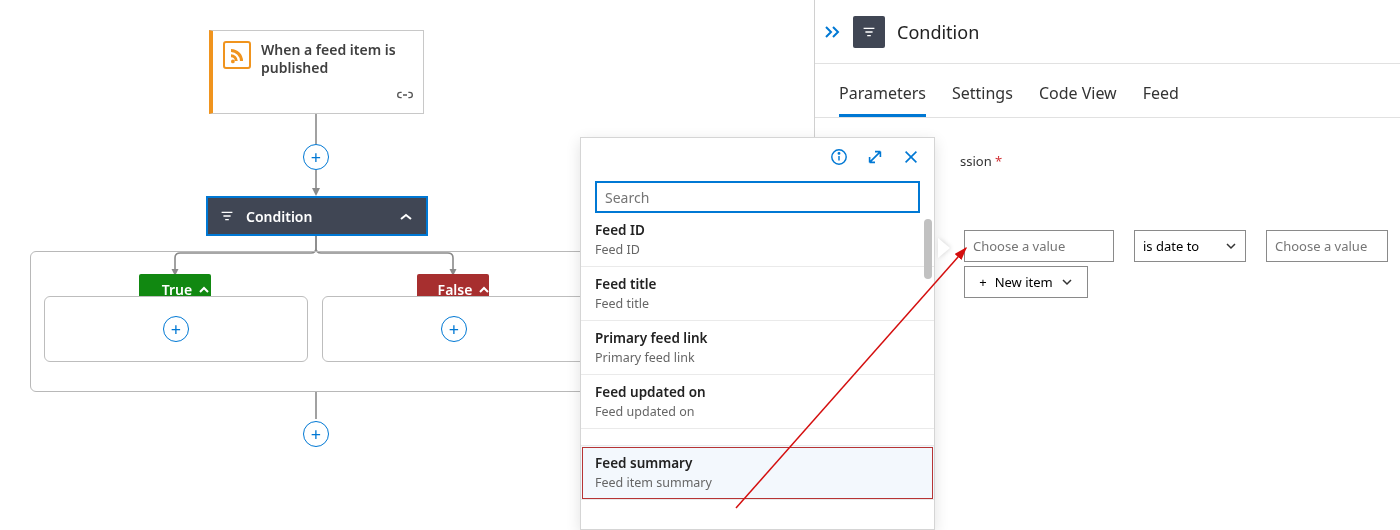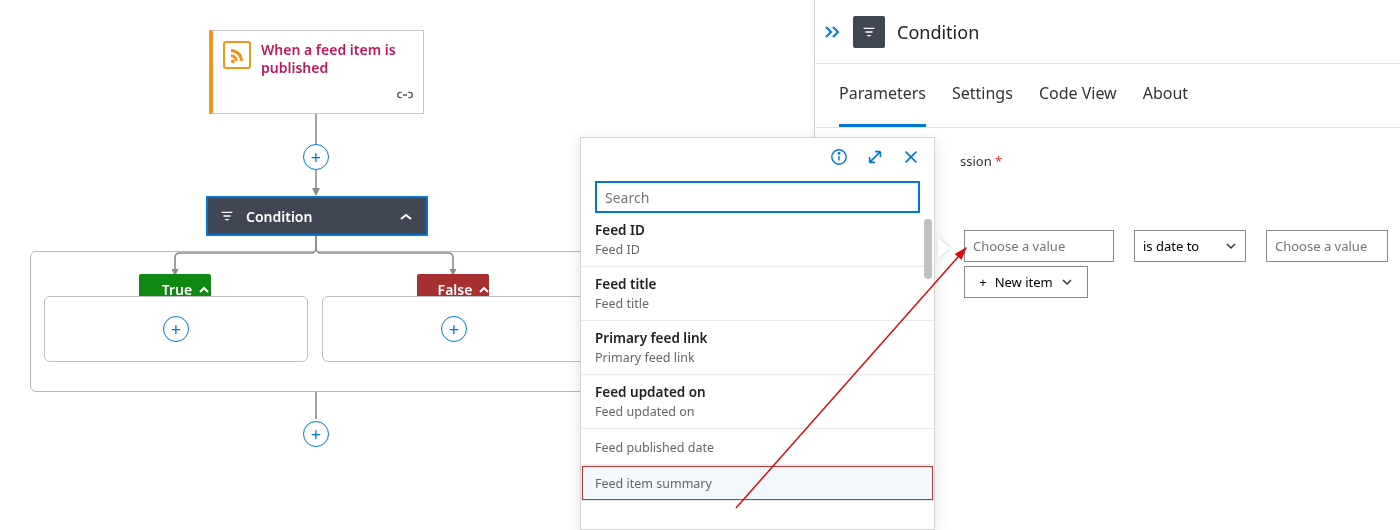--- a/index.html
+++ b/index.html
@@ -5,21 +5,21 @@
 * { box-sizing: border-box; margin: 0; padding: 0; font-family: "Segoe UI", system-ui, sans-serif; }
 body { width: 1400px; height: 530px; background: #fff; position: relative; overflow: hidden; }
 
 .canvas { position: absolute; left: 0; top: 0; width: 815px; height: 530px; border-right: 1px solid #d0d0d0; }
 
 
 .trigger-card { position: absolute; left: 209px; top: 30px; width: 215px; height: 84px; border: 1px solid #c8c8c8; border-left: 4px solid #f0941e; background: #fff; }
 .trigger-inner { display: flex; align-items: flex-start; padding: 10px 12px 8px 10px; gap: 10px; }
 .rss-icon { width: 28px; height: 28px; border: 2px solid #f0941e; border-radius: 3px; display: flex; align-items: center; justify-content: center; color: #f0941e; flex-shrink: 0; }
 .rss-icon svg { width: 18px; height: 18px; }
-.trigger-title { font-size: 14px; font-weight: 600; color: #be185d; line-height: 1.3; }
+.trigger-title { font-size: 14px; font-weight: 600; color: #404040; line-height: 1.3; }
 .trigger-footer { position: absolute; bottom: 6px; right: 10px; color: #555; }
 .trigger-footer svg { width: 16px; height: 14px; }
 
 
 .connector { stroke: #8a8a8a; stroke-width: 1.6; fill: none; }
 .arrowhead { fill: #8a8a8a; }
 
 .plus-circle { position: absolute; width: 26px; height: 26px; border-radius: 50%; border: 1px solid #0078d4; background: #fff; color: #0078d4; display: flex; align-items: center; justify-content: center; font-size: 18px; cursor: pointer; }
 .plus-circle.mid-top { left: 303px; top: 144px; }
 .plus-circle.bottom { left: 303px; top: 421px; }
@@ -44,21 +44,21 @@
 .branch-box.right { left: 322px; top: 296px; }
 .plus-inner { width: 26px; height: 26px; border-radius: 50%; border: 1px solid #0078d4; color: #0078d4; display: flex; align-items: center; justify-content: center; font-size: 18px; cursor: pointer; }
 
 
 .right-panel { position: absolute; left: 815px; top: 0; width: 585px; height: 530px; background: #fff; }
 .panel-header { display: flex; align-items: center; height: 64px; padding: 0 12px 0 8px; gap: 12px; border-bottom: 1px solid #e1e1e1; }
 .collapse-handle { color: #0078d4; font-size: 18px; cursor: pointer; }
 .panel-badge { width: 32px; height: 32px; background: #404654; display: flex; align-items: center; justify-content: center; color: #fff; border-radius: 2px; }
 .panel-title { font-size: 18px; color: #222; font-weight: 400; }
 .tabs { display: flex; gap: 26px; padding: 18px 24px 0 24px; font-size: 16px; color: #333; border-bottom: 1px solid #e1e1e1; }
-.tab { padding-bottom: 20px; cursor: pointer; }
+.tab { padding-bottom: 10px; cursor: pointer; }
 .tab.active { border-bottom: 3px solid #0078d4; font-weight: 400; }
 .expr-label { position: absolute; left: 942px; top: 152px; font-size: 13px; color: #333; padding-left: 18px; }
 .req-ast { color: #d13438; }
 .picker-row { position: absolute; left: 964px; top: 230px; display: flex; gap: 20px; align-items: center; }
 .picker-input { width: 150px; height: 32px; border: 1px solid #8a8a8a; padding: 0 8px; font-size: 13px; color: #767676; background: #fff; }
 .picker-select { width: 112px; height: 32px; border: 1px solid #8a8a8a; padding: 0 8px; font-size: 13px; display: flex; align-items: center; justify-content: space-between; background: #fff; }
 .picker-value { width: 122px; height: 32px; border: 1px solid #8a8a8a; padding: 0 8px; font-size: 13px; color: #767676; background: #fff; display: flex; align-items: center; }
 .more-dots { color: #333; font-size: 18px; padding: 0 6px; cursor: pointer; }
 .new-item-btn { position: absolute; left: 964px; top: 266px; width: 124px; height: 32px; border: 1px solid #8a8a8a; display: flex; align-items: center; justify-content: center; gap: 8px; font-size: 13px; cursor: pointer; background: #fff; }
 
@@ -164,21 +164,21 @@
       <svg viewBox="0 0 20 20" width="18" height="18" fill="none" stroke="#fff" stroke-width="1.5">
           <path d="M4 6h12M6 10h8M8 14h4"></path>
         </svg>
     </span>
     <span class="panel-title">Condition</span>
   </div>
   <div class="tabs">
     <div class="tab active">Parameters</div>
     <div class="tab">Settings</div>
     <div class="tab">Code View</div>
-    <div class="tab">About</div>
+    <div class="tab">Feed</div>
   </div>
 </div>
 
 <span class="expr-label">
   <span>ssion</span> <span class="req-ast">*</span>
 </span>
 
 <div class="picker-row">
   <input class="picker-input" placeholder="Choose a value" style="">
   <div class="picker-select">
@@ -229,23 +229,23 @@
     </div>
     <div class="field-item">
       <div class="field-title">Primary feed link</div>
       <div class="field-desc">Primary feed link</div>
     </div>
     <div class="field-item">
       <div class="field-title">Feed updated on</div>
       <div class="field-desc">Feed updated on</div>
     </div>
     <div class="field-item">
-      <div class="field-desc">Feed published date</div>
     </div>
     <div class="field-item highlight">
+      <div class="field-title">Feed summary</div>
       <div class="field-desc">Feed item summary</div>
     </div>
     <div class="scroll-indicator"></div>
   </div>
 </div>
 <div class="popup-carat"></div>
 
 <svg class="ann-line" width="1400" height="530">
   <defs>
       <marker id="redah" markerWidth="10" markerHeight="10" refX="8" refY="3" orient="auto">

